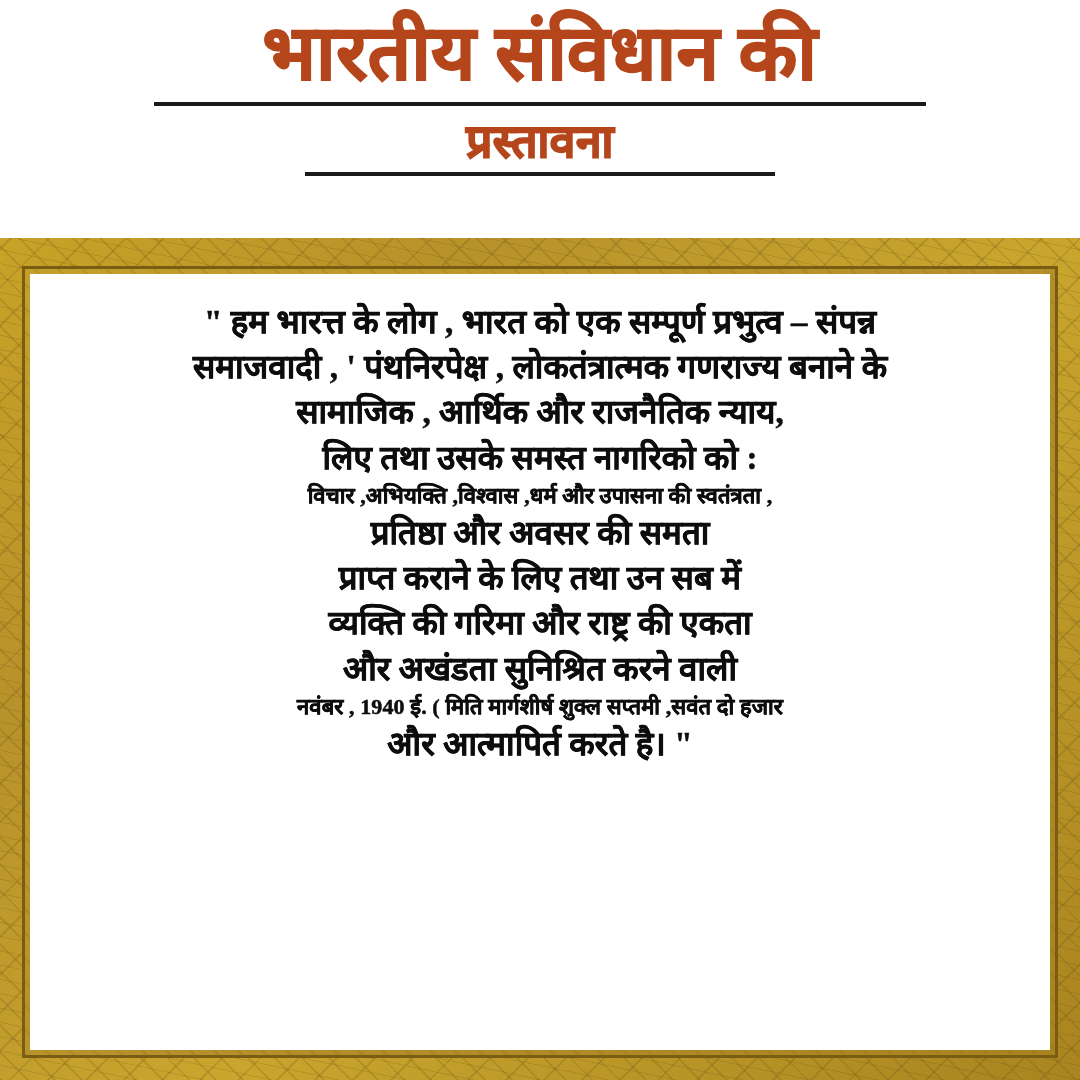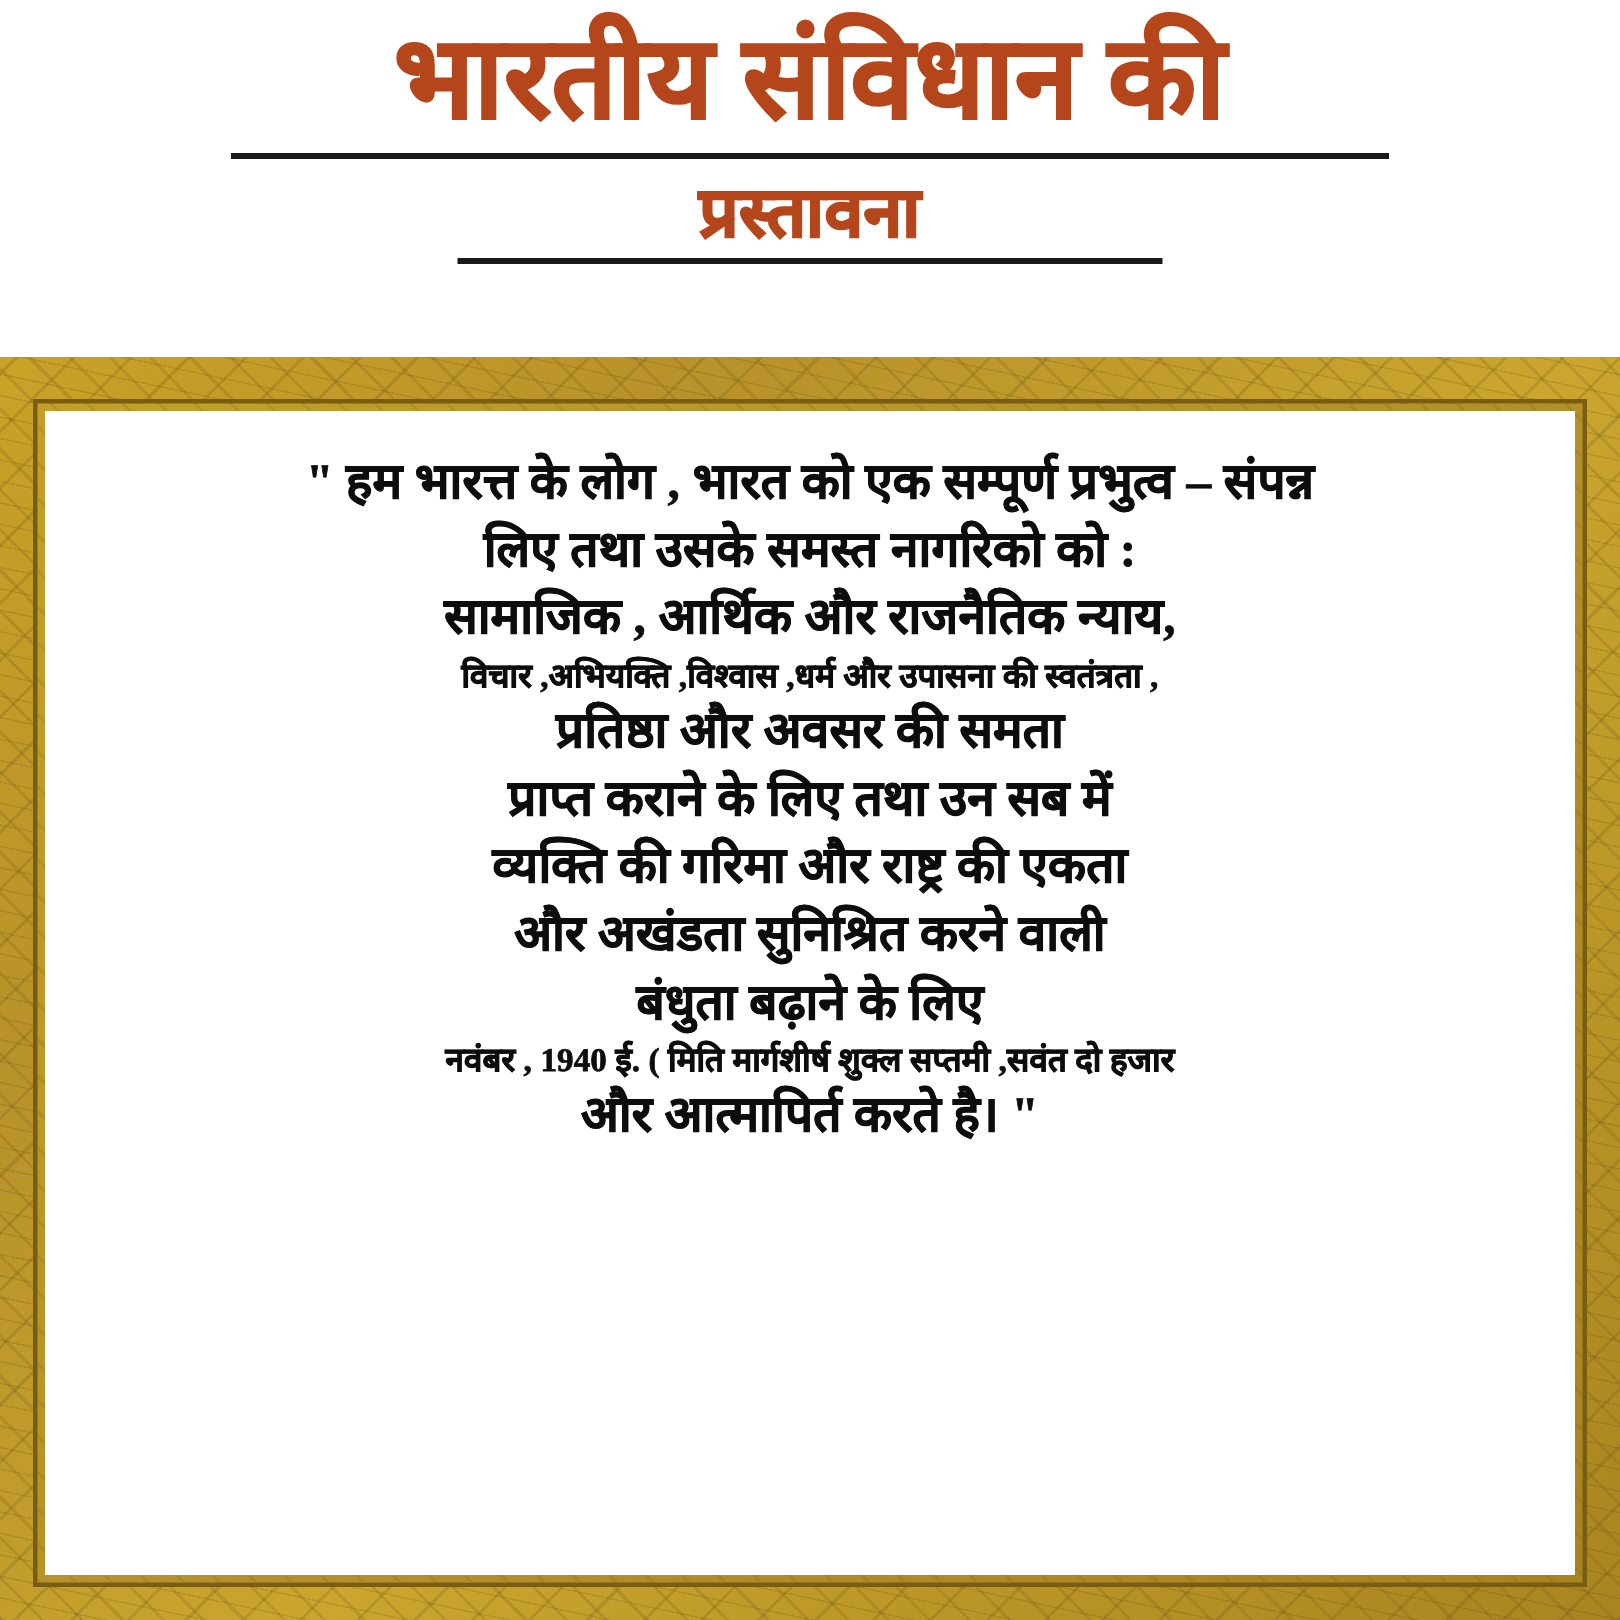--- a/index.html
+++ b/index.html
@@ -131,28 +131,28 @@
     <div class="title-rule-1"></div>
     <div class="title-line title-line-2">प्रस्तावना</div>
     <div class="title-rule-2"></div>
   </div>
 
   <div class="frame-outer">
     <div class="frame-inner-border">
       <div class="paper">
         <div class="preamble">
           <span class="ln">" हम भारत्त के लोग , भारत को एक सम्पूर्ण प्रभुत्व – संपन्न</span>
+          <span class="ln">समाजवादी , ' पंथनिरपेक्ष , लोकतंत्रात्मक गणराज्य बनाने के</span>
+          <span class="ln">सामाजिक , आर्थिक और राजनैतिक न्याय,</span>
           <span class="ln">लिए तथा उसके समस्त नागरिको को :</span>
-          <span class="ln">सामाजिक , आर्थिक और राजनैतिक न्याय,</span>
           <span class="ln wide">विचार ,अभियक्ति ,विश्वास ,धर्म और उपासना की स्वतंत्रता ,</span>
           <span class="ln">प्रतिष्ठा और अवसर की समता</span>
           <span class="ln">प्राप्त कराने के लिए तथा उन सब में</span>
           <span class="ln">व्यक्ति की गरिमा और राष्ट्र की एकता</span>
           <span class="ln">और अखंडता सुनिश्रित करने वाली</span>
-          <span class="ln">बंधुता बढ़ाने के लिए</span>
           <span class="ln wide">नवंबर , 1940 ई. ( मिति मार्गशीर्ष शुक्ल सप्तमी ,सवंत दो हजार</span>
           <span class="ln">और आत्मापिर्त करते है। "</span>
         </div>
       </div>
     </div>
   </div>
 
 </div>
 
 </body></html>

